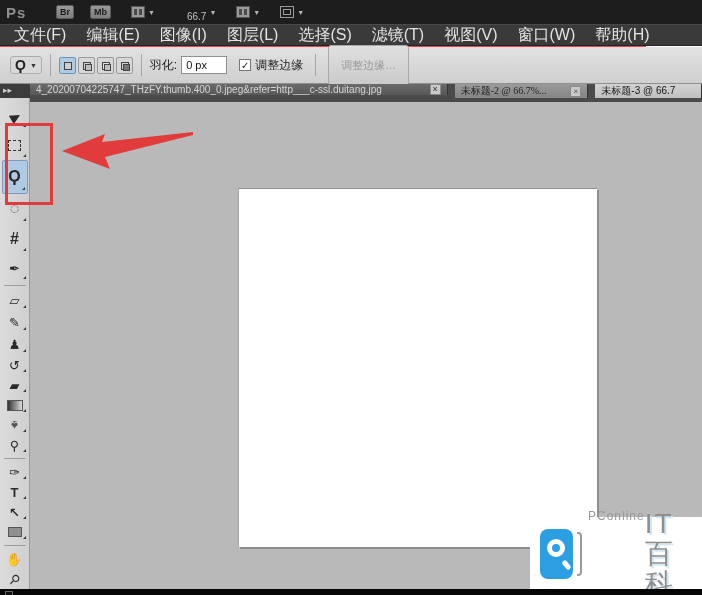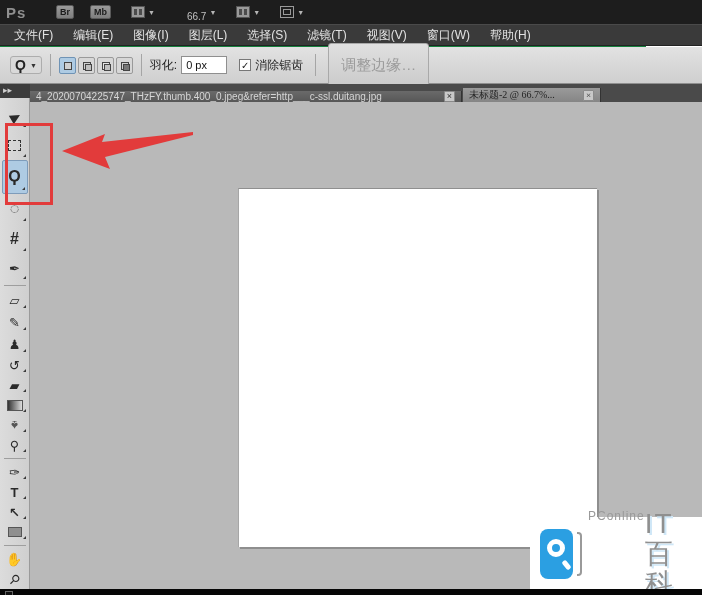--- a/index.html
+++ b/index.html
@@ -1,18 +1,18 @@
 <!DOCTYPE html>
 <html><head>
 <meta charset="utf-8">
 <style>
   * { margin:0; padding:0; box-sizing:border-box; }
   html,body { width:702px; height:595px; overflow:hidden; }
   body { font-family:"Liberation Sans","DejaVu Sans",sans-serif; }
-  #app { position:relative; width:646px; height:595px; background:#15803d; }
+  #app { position:relative; width:646px; height:595px; background:#ef4444; }
 
   
   .titlebar { position:absolute; left:0; top:0; width:702px; height:24px;
     background:#1d1d1d; display:flex; align-items:center; gap:6px; padding-left:6px; }
   .ps-logo { color:#8f8f8f; font-weight:bold; font-size:15px; width:34px; letter-spacing:1px; }
   .tb-btn { background:linear-gradient(#9a9a9a,#7e7e7e); color:#1c1c1c; font-size:9px; font-weight:bold;
     border:1px solid #5a5a5a; border-radius:2px; padding:1px 3px; margin-left:10px; }
   .tb-group { display:flex; align-items:center; gap:3px; margin-left:14px; color:#bdbdbd; font-size:9px; }
   .tb-ico { display:inline-block; width:14px; height:12px; background:#9a9a9a; border:1px solid #555;
     position:relative; }
@@ -20,21 +20,21 @@
     repeating-linear-gradient(90deg,#4c4c4c 0 3px,#9a9a9a 3px 5px); }
   .tb-ico.frame { background:transparent; border:1px solid #9a9a9a; }
   .tb-ico.frame:before { content:""; position:absolute; inset:2px; border:1px solid #9a9a9a; }
   .caret { color:#b5b5b5; font-size:7px; }
   .zoom-num { color:#c0c0c0; font-size:10px;margin-top:9px; }
 
   
   .menubar { position:absolute; left:0; top:24px; width:702px; height:22px; background:#3a3a3a;
     border-top:1px solid #4a4a4a; border-bottom:1px solid #222;
     display:flex; align-items:center; gap:20px; padding-left:14px; }
-  .menu-item { color:#e2e2e2; font-size:12px; white-space:nowrap; }
+  .menu-item { color:#e2e2e2; font-size:16px; white-space:nowrap; }
 
   
   .optionsbar { position:absolute; left:0; top:47px; width:702px; height:37px;
     background:linear-gradient(#e2e2e2,#cfcfcf); border-bottom:1px solid #8f8f8f;
     display:flex; align-items:center; }
   .opt-tool { display:flex; align-items:center; gap:4px; margin-left:10px; padding:2px 4px;
     border:1px solid #adadad; border-radius:3px; background:#d9d9d9; }
   .opt-tool .lasso-g { font-size:14px; font-weight:bold; color:#222; line-height:12px; }
   .opt-tool .caret { color:#333; }
   .vsep { width:1px; height:22px; background:#a5a5a5; margin:0 8px; }
@@ -42,26 +42,26 @@
   .modebtn { width:17px; height:17px; border:1px solid #9a9a9a; border-radius:2px;
     background:#d7d7d7; position:relative; }
   .modebtn.active { background:#aecbe3; border-color:#6f93b5; }
   .sq { position:absolute; width:8px; height:8px; border:1px solid #444; background:#cfcfcf; left:4px; top:4px; }
   .sq.b { left:6px; top:6px; width:7px; height:7px; background:#bfbfbf; }
   .opt-label { font-size:12px; color:#1e1e1e; margin-right:4px; white-space:nowrap; }
   .feather-input { width:46px; height:18px; background:#fff; border:1px solid #8f8f8f;
     font-size:11px; color:#111; padding-left:4px; display:flex; align-items:center;text-align:right; }
   .chk { width:12px; height:12px; background:#fff; border:1px solid #777; margin-right:4px;
     display:flex; align-items:center; justify-content:center; font-size:10px; color:#222; }
-  .refine-btn { margin-left:4px; padding:12px 12px; font-size:15px; color:#9b9b9b;
+  .refine-btn { margin-left:4px; padding:12px 12px; font-size:11px; color:#9b9b9b;
     background:linear-gradient(#e0e0e0,#cacaca); border:1px solid #a9a9a9; border-radius:3px; }
 
   
   .tabbar { position:absolute; left:30px; top:84px; width:672px; height:18px; background:#4a4a4a;
-    display:flex; align-items:flex-end; gap:1px; overflow:hidden; }
+    display:flex; align-items:flex-start; gap:7px; overflow:hidden; }
   .tab { display:flex; align-items:center; gap:5px; padding:0 6px; font-size:10px; white-space:nowrap;
     overflow:hidden; border-right:1px solid #333; }
   .tab.t1 { width:432px; background:linear-gradient(#6a6a6a,#575757); color:#d6d6d6; }
   .tab.t2 { width:138px; background:linear-gradient(#9a9a9a,#858585); color:#242424;font-family:Liberation Serif, serif; }
   .tab.t3 { width:110px; background:linear-gradient(#d2d2d2,#bfbfbf); color:#161616; }
   .tab .title { overflow:hidden; text-overflow:clip; flex:1; }
   .tab-close { flex:0 0 auto; width:11px; height:11px; border:1px solid #8a8a8a; background:#cycycy;
     background:#c9c9c9; color:#333; font-size:9px; line-height:9px; text-align:center; border-radius:1px; }
 
   
@@ -178,36 +178,39 @@
       <span class="modebtn">
           <span class="sq"></span>
           <span class="sq b" style="background:#777;"></span>
         </span>
     </span>
     <span class="vsep"></span>
     <span class="opt-label">羽化:</span>
     <span class="feather-input">0 px</span>
     <span style="width:12px;"></span>
     <span class="chk">✓</span>
-    <span class="opt-label">消除锯齿</span>
+    <span class="opt-label">调整边缘</span>
     <span class="vsep"></span>
     <span class="refine-btn">调整边缘…</span>
   </div>
 
   <div class="toolpanel-head">▸▸</div>
 
   <div class="tabbar">
     <div class="tab t1">
       <span class="title">4_20200704225747_THzFY.thumb.400_0.jpeg&amp;refer=http___c-ssl.duitang.jpg</span>
       <span class="tab-close">×</span>
     </div>
     <div class="tab t2">
       <span class="title">未标题-2 @ 66.7%...</span>
       <span class="tab-close">×</span>
     </div>
+    <div class="tab t3">
+      <span class="title">未标题-3 @ 66.7</span>
+    </div>
   </div>
 
   <div class="canvas-area">
     <div class="canvas"></div>
   </div>
 
   <div class="toolpanel">
     <div class="tool h28 fly">
         <span class="tg rotm30">▶</span>
       </div>

